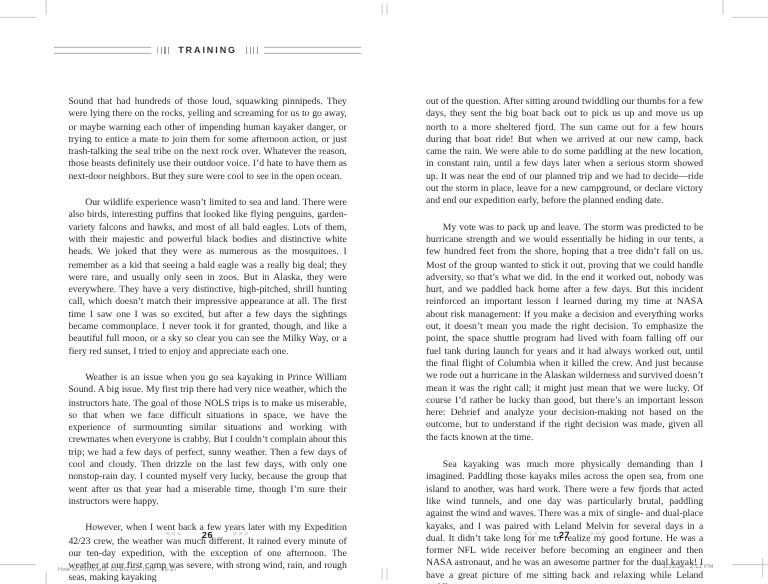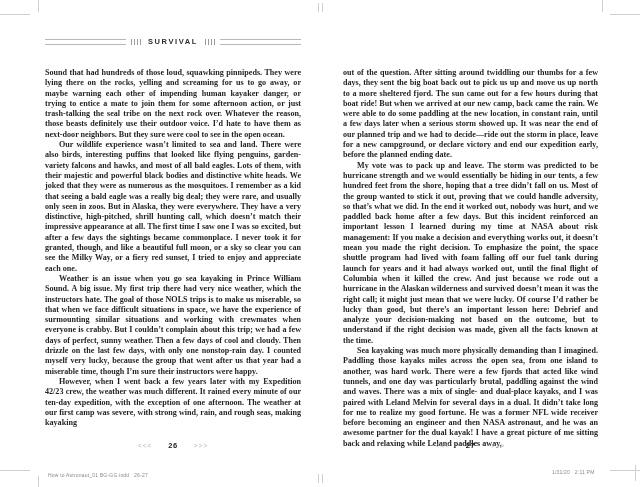--- a/index.html
+++ b/index.html
@@ -36,21 +36,21 @@
     flex:none;font-size:7.5px;font-weight:bold;letter-spacing:1.6px;
     color:#2d2d2d;white-space:nowrap;padding:0 2px;
   }
 
   
   .body-text{
     position:absolute;top:68px;left:0;right:0;
     font-size:8.1px;line-height:10.3px;text-align:justify;
     color:#231f20;
   }
-  .body-text p{margin:0;font-weight:bold;}
+  .body-text p{margin:12px;}
   .body-text p.indent{text-indent:14px;}
 
   
   .page-footer{
     position:absolute;top:441px;left:0;right:0;
     display:flex;justify-content:center;align-items:center;gap:16px;
     font-family:"Liberation Sans","DejaVu Sans",sans-serif;
     font-size:6.5px;letter-spacing:1px;
   }
   .chev{color:#b3b3b3;}
@@ -80,21 +80,21 @@
   <div class="crop v" style="left:635px;top:465px;height:16px;"></div>
   <div class="crop v" style="left:318px;top:3px;height:9px;"></div>
   <div class="crop v" style="left:322px;top:3px;height:9px;"></div>
   <div class="crop v" style="left:318px;top:474px;height:9px;"></div>
   <div class="crop v" style="left:322px;top:474px;height:9px;"></div>
 
   <div class="page left">
     <div class="running-head">
       <span class="rule-double"></span>
       <span class="ticks"></span>
-      <span class="head-title">SURVIVAL</span>
+      <span class="head-title">TRAINING</span>
       <span class="ticks"></span>
       <span class="rule-double"></span>
     </div>
     <div class="body-text">
       <p>Sound that had hundreds of those loud, squawking pinnipeds. They were lying there on the rocks, yelling and screaming for us to go away, or maybe warning each other of impending human kayaker danger, or trying to entice a mate to join them for some afternoon action, or just trash-talking the seal tribe on the next rock over. Whatever the reason, those beasts definitely use their outdoor voice. I’d hate to have them as next-door neighbors. But they sure were cool to see in the open ocean.</p>
       <p class="indent">Our wildlife experience wasn’t limited to sea and land. There were also birds, interesting puffins that looked like flying penguins, garden-variety falcons and hawks, and most of all bald eagles. Lots of them, with their majestic and powerful black bodies and distinctive white heads. We joked that they were as numerous as the mosquitoes. I remember as a kid that seeing a bald eagle was a really big deal; they were rare, and usually only seen in zoos. But in Alaska, they were everywhere. They have a very distinctive, high-pitched, shrill hunting call, which doesn’t match their impressive appearance at all. The first time I saw one I was so excited, but after a few days the sightings became commonplace. I never took it for granted, though, and like a beautiful full moon, or a sky so clear you can see the Milky Way, or a fiery red sunset, I tried to enjoy and appreciate each one.</p>
       <p class="indent">Weather is an issue when you go sea kayaking in Prince William Sound. A big issue. My first trip there had very nice weather, which the instructors hate. The goal of those NOLS trips is to make us miserable, so that when we face difficult situations in space, we have the experience of surmounting similar situations and working with crewmates when everyone is crabby. But I couldn’t complain about this trip; we had a few days of perfect, sunny weather. Then a few days of cool and cloudy. Then drizzle on the last few days, with only one nonstop-rain day. I counted myself very lucky, because the group that went after us that year had a miserable time, though I’m sure their instructors were happy.</p>
       <p class="indent">However, when I went back a few years later with my Expedition 42/23 crew, the weather was much different. It rained every minute of our ten-day expedition, with the exception of one afternoon. The weather at our first camp was severe, with strong wind, rain, and rough seas, making kayaking</p>
     </div>
     <div class="page-footer">

